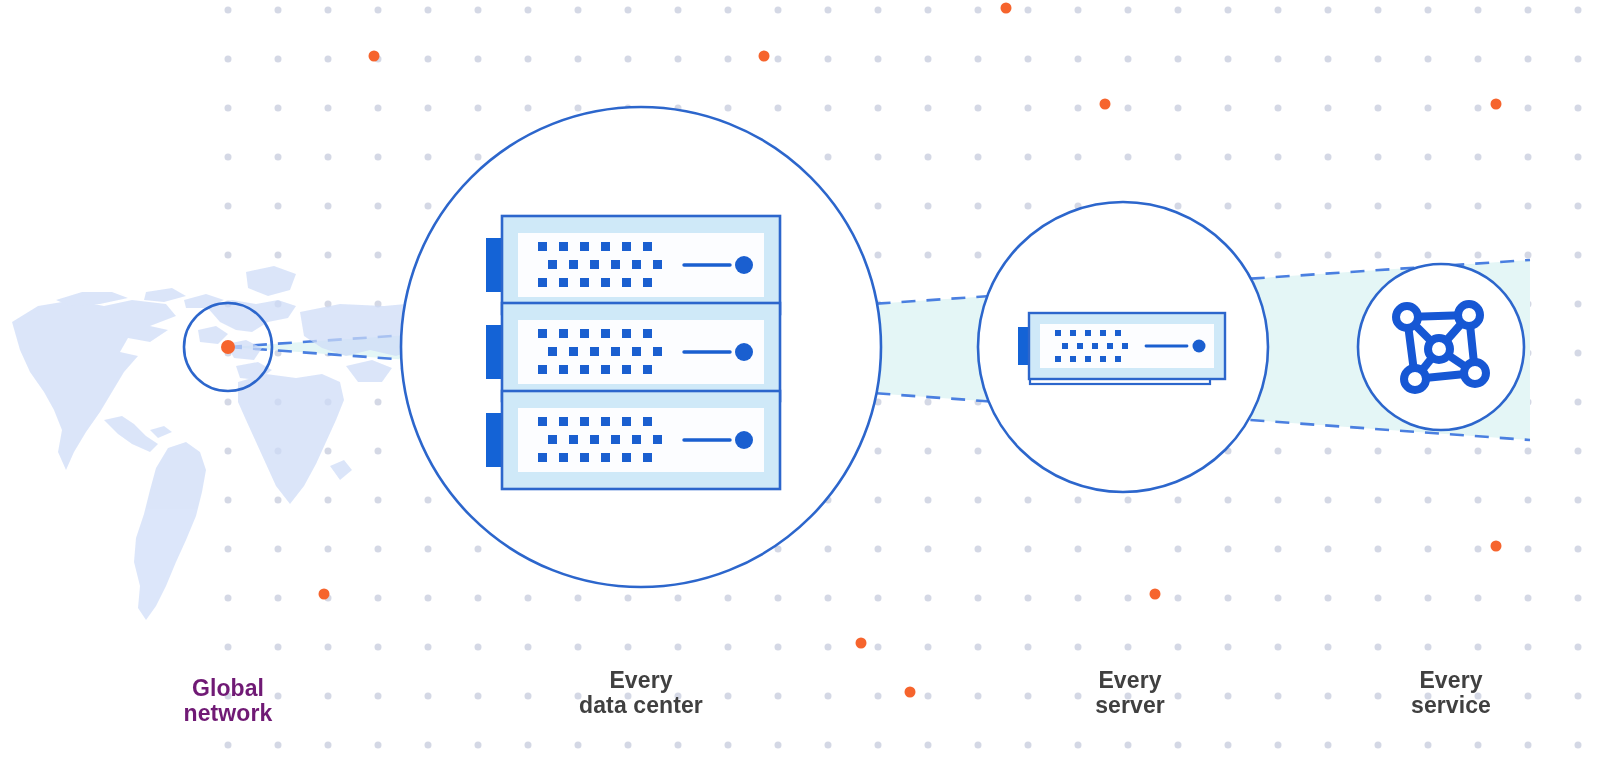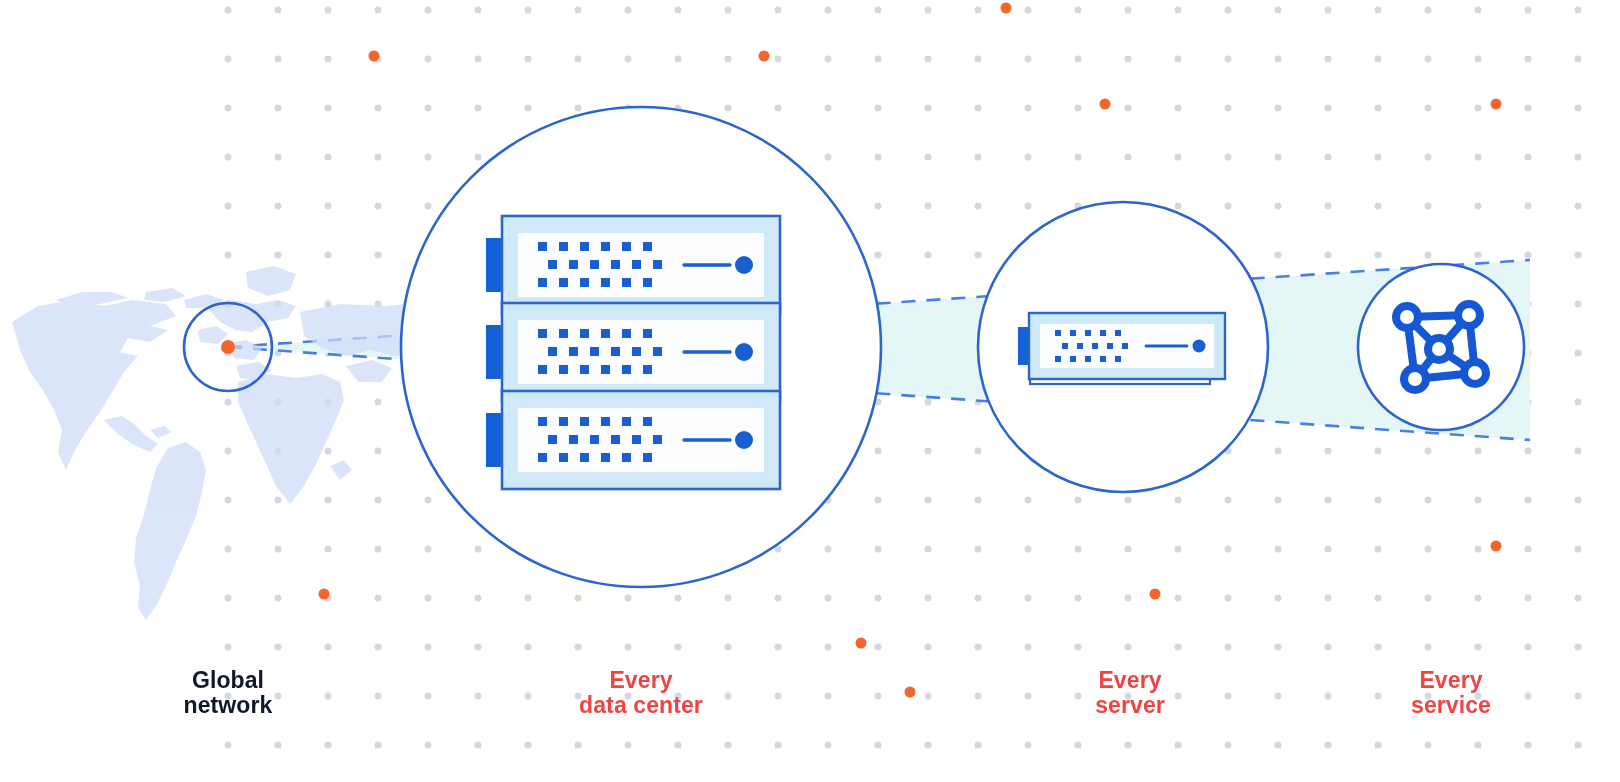--- a/index.html
+++ b/index.html
@@ -11,25 +11,25 @@
     position:relative;
   }
   #stage{position:absolute;left:0;top:0;width:1620px;height:782px;}
   #stage svg{display:block;}
   .lbl{
     position:absolute;
     text-align:center;
     font-size:23px;
     line-height:25px;
     font-weight:700;
-    color:#ef4444;
+    color:#404040;
     white-space:pre-line;
     letter-spacing:0.1px;
   }
-  .lbl.accent{color:#0f172a;}
+  .lbl.accent{color:#701a75;margin-top:8px;}
 </style>
 </head>
 <body>
 
 <div id="stage">
   <svg width="1620" height="782" viewBox="0 0 1620 782" xmlns="http://www.w3.org/2000/svg">
     <defs>
       <clipPath id="clipAll">
           <rect x="0" y="0" width="1620" height="782"></rect>
         </clipPath>

